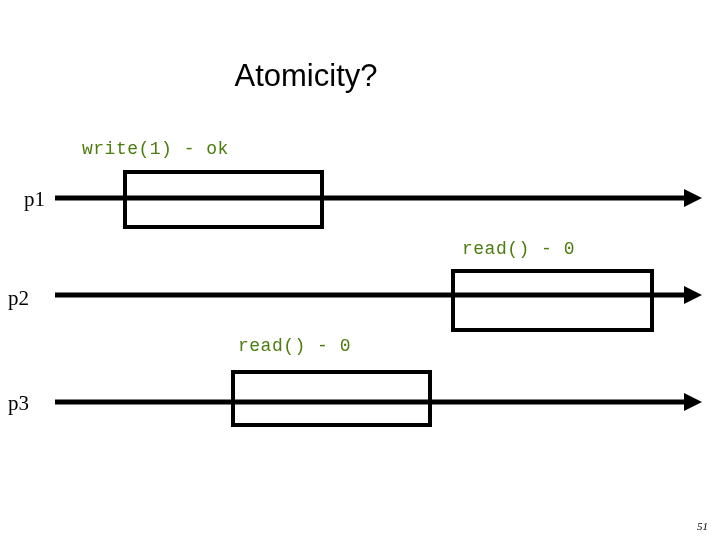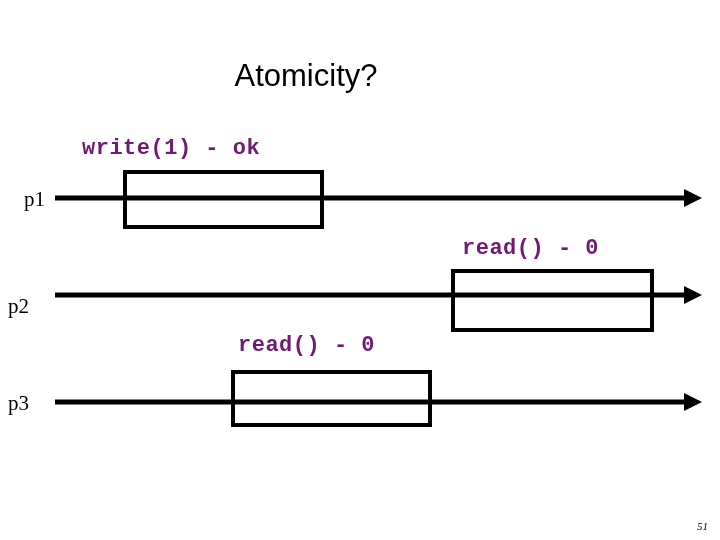--- a/index.html
+++ b/index.html
@@ -54,23 +54,23 @@
     font-weight: 400;
     color: #000000;
     line-height: 21px;
     white-space: nowrap;
   }
 
   
   .op-label {
     position: absolute;
     font-family: "Liberation Mono", "DejaVu Sans Mono", monospace;
-    font-size: 22px;
-    font-weight: bold;
-    color: #701a75;
+    font-size: 18px;
+    font-weight: normal;
+    color: #4d7c0f;
     line-height: 24px;
     letter-spacing: 0.5px;
     white-space: nowrap;
   }
 
   
   .page-number {
     position: absolute;
     right: 12px;
     bottom: 8px;
@@ -107,21 +107,21 @@
     <g>
       <line x1="55" y1="402" x2="684" y2="402" stroke="#000000" stroke-width="5"></line>
       <polygon points="684,393 702,402 684,411" fill="#000000"></polygon>
       <rect x="233" y="372" width="197" height="53" fill="none" stroke="#000000" stroke-width="4"></rect>
     </g>
 
   </svg>
 
   <div class="proc-label" style="left:24px; top:189px;">p1</div>
 
-  <div class="proc-label" style="left:8px; top:296px;">p2</div>
+  <div class="proc-label" style="left:8px; top:288px;">p2</div>
 
   <div class="proc-label" style="left:8px; top:393px;">p3</div>
 
   <div class="op-label" style="left:82px; top:137px;">write(1) - ok</div>
 
   <div class="op-label" style="left:462px; top:237px;">read() - 0</div>
 
   <div class="op-label" style="left:238px; top:334px;">read() - 0</div>
 
   <div class="page-number">51</div>

